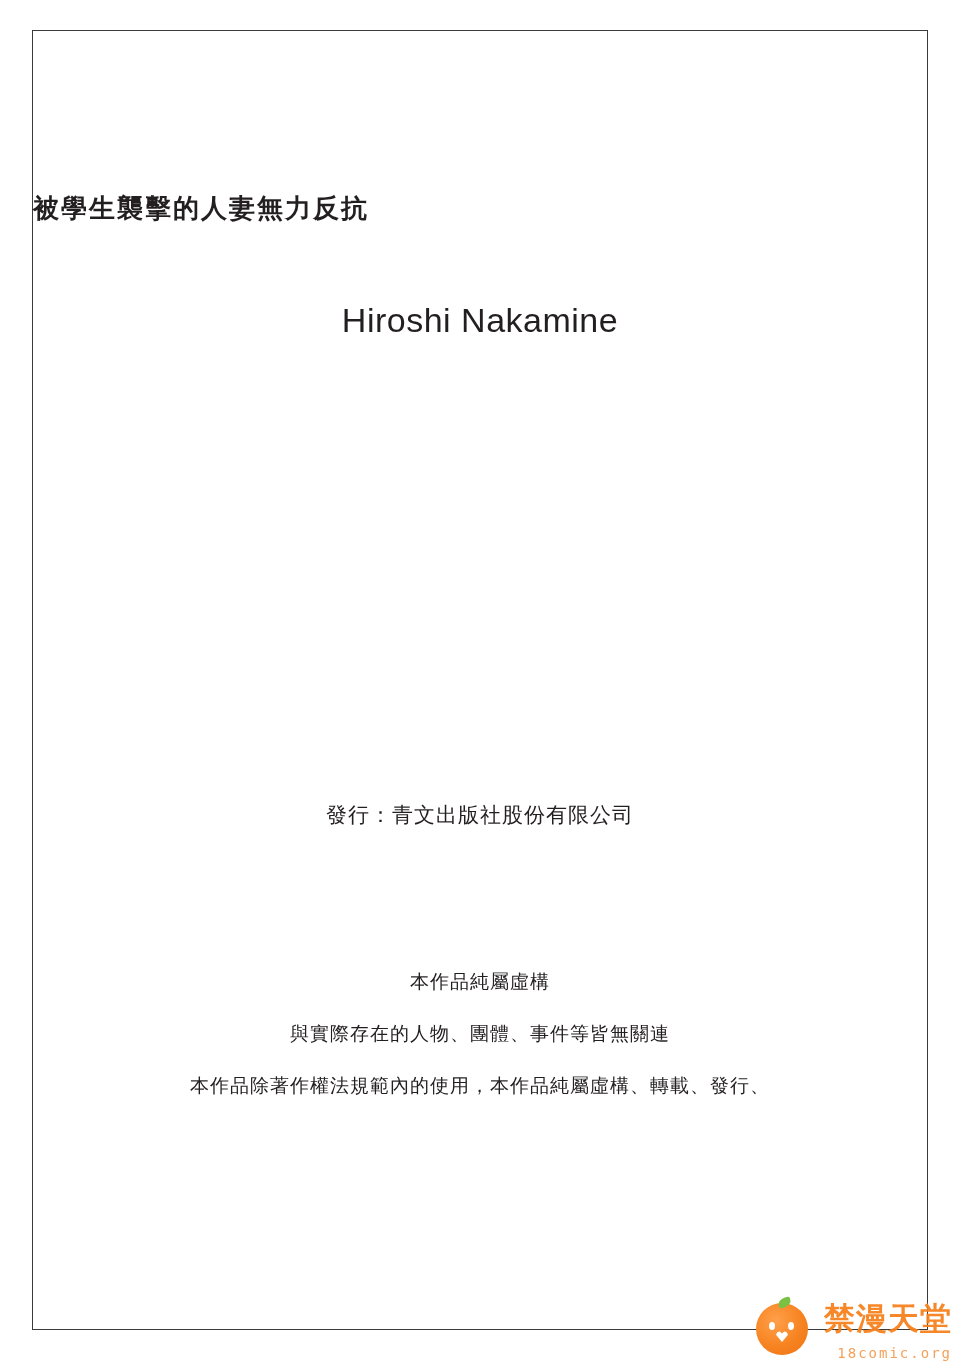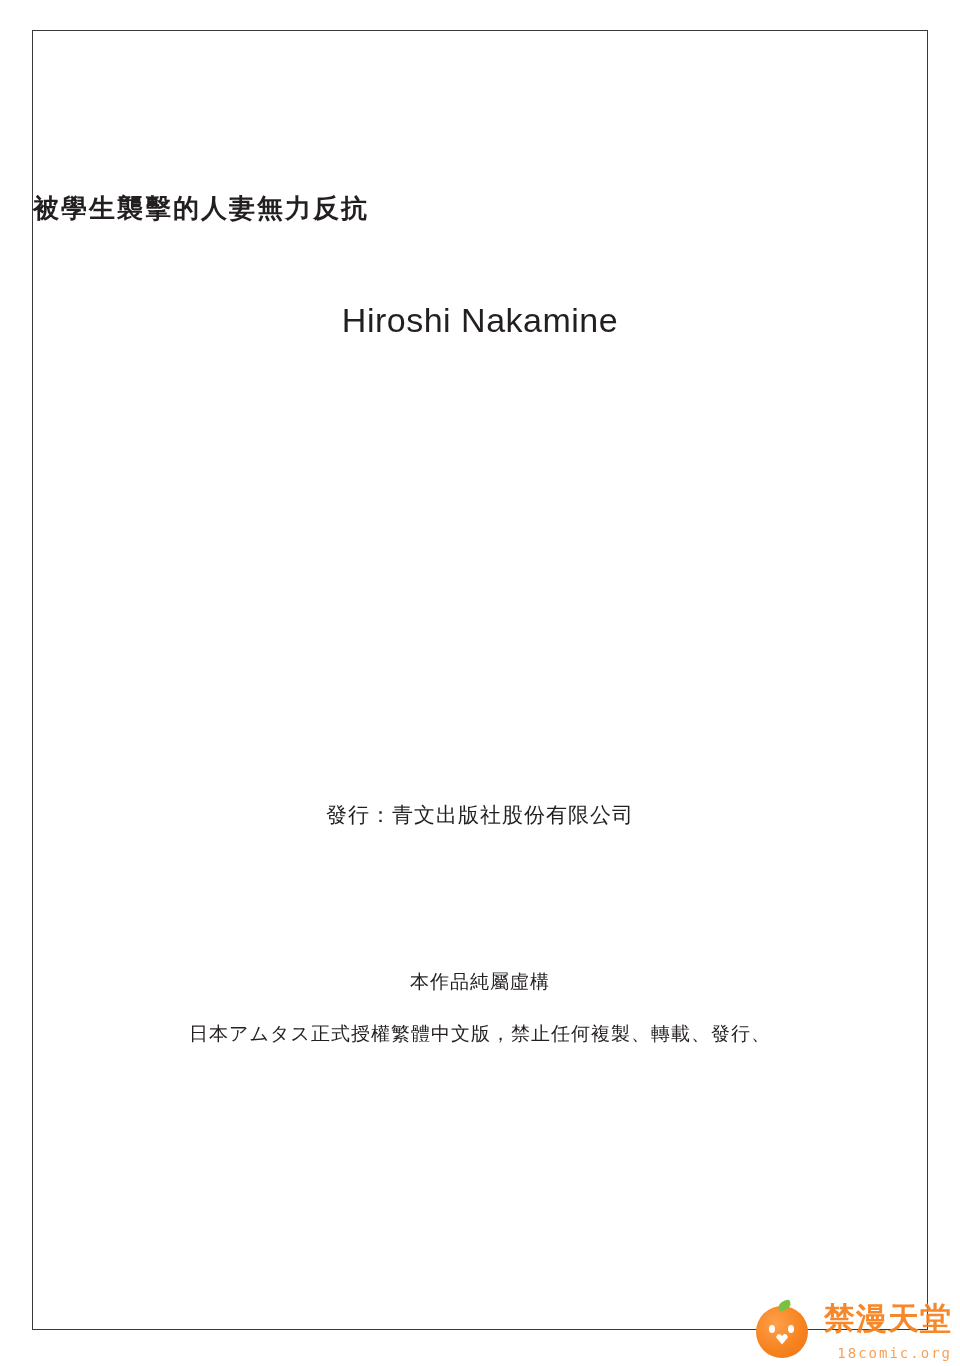--- a/index.html
+++ b/index.html
@@ -94,21 +94,21 @@
     margin-bottom: 26px;
   }
   .disclaimer-line:last-child { margin-bottom: 0; }
 
   
   .watermark {
     position: absolute;
     right: 8px;
     bottom: 6px;
     display: flex;
-    align-items: center;
+    align-items: flex-start;
     gap: 16px;
   }
   .watermark-mascot {
     width: 52px;
     height: 52px;
     border-radius: 50%;
     background: radial-gradient(circle at 38% 34%, #ffa04a 0%, #f6821f 58%, #ef7216 100%);
     position: relative;
     flex: none;
   }
@@ -171,21 +171,22 @@
     <div class="colophon-title">被學生襲擊的人妻無力反抗</div>
 
     <div class="colophon-author">Hiroshi Nakamine</div>
 
     <div class="publisher-block">
       <div class="publisher-line">發行：青文出版社股份有限公司</div>
     </div>
 
     <div class="disclaimer-block">
       <div class="disclaimer-line">本作品純屬虛構</div>
-      <div class="disclaimer-line">日本アムタス正式授權繁體中文版，禁止任何複製、轉載、發行、</div>
+      <div class="disclaimer-line">與實際存在的人物、團體、事件等皆無關連</div>
+      <div class="disclaimer-line">本作品除著作權法規範內的使用，本作品純屬虛構、轉載、發行、</div>
     </div>
 
   </div>
 </div>
 
 <div class="watermark">
   <div class="watermark-mascot">
     <div class="leaf"></div>
     <div class="eye left"></div>
     <div class="eye right"></div>

